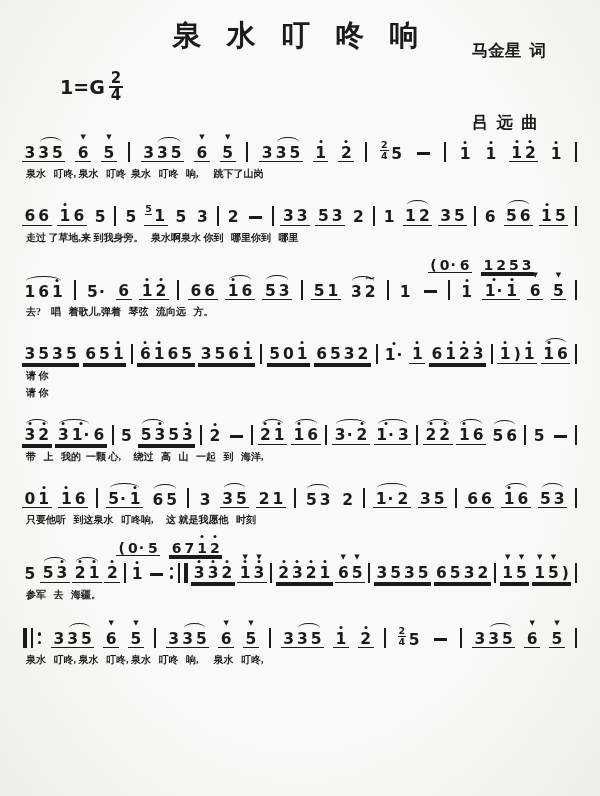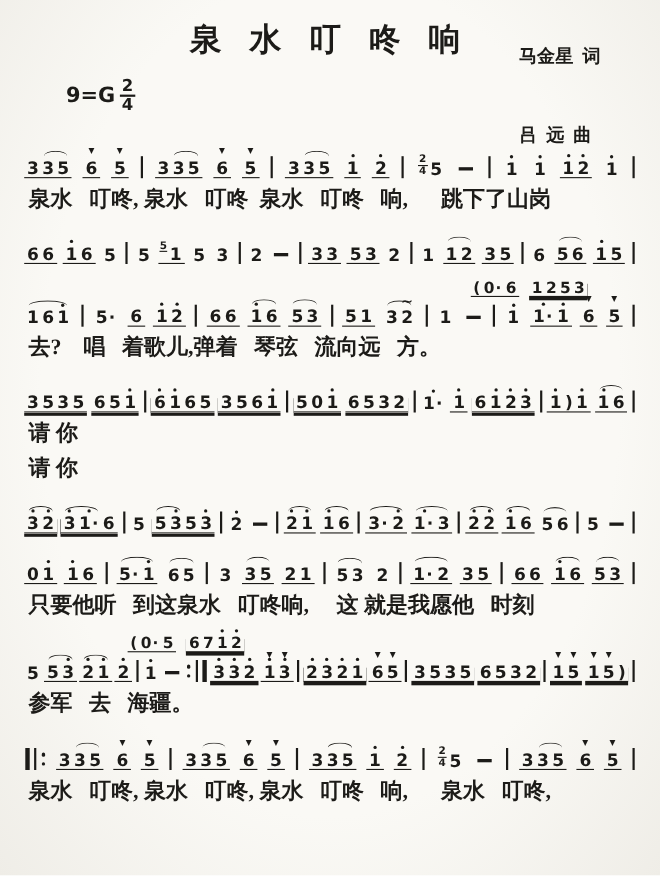--- a/index.html
+++ b/index.html
@@ -47,38 +47,38 @@
   .rdots{display:inline-flex;flex-direction:column;gap:5px;margin:0 1px 4px;}
   .rdot{width:3.5px;height:3.5px;border-radius:50%;background:#1c1b18;}
   .dash{width:13px;height:3px;background:#1c1b18;margin:0 3px 7px;}
   .frac{display:inline-flex;flex-direction:column;align-items:center;
     line-height:1;margin:0 1px 2px;}
   .frac i{font-style:normal;font-size:9.5px;font-weight:bold;padding:0 1px;}
   .frac i:first-child{border-bottom:1.2px solid #1c1b18;}
   .gr{font-size:9.5px;font-style:normal;font-weight:bold;position:relative;
     top:-10px;border-bottom:1px solid #1c1b18;margin-right:1px;}
   
-  .lyr{font-family:"Liberation Serif",serif;font-weight:bold;font-size:20px;
+  .lyr{font-family:"Liberation Serif",serif;font-weight:bold;font-size:10px;
     line-height:1.45;white-space:pre;padding:3px 10px 0 12px;}
   .lyr.right{text-align:left;padding-right:72px;}
   
   .cue{display:flex;margin:2px 0 -8px 0;position:relative;z-index:2;}
   .cue.right{justify-content:flex-end;padding-right:52px;}
   .cue.left{justify-content:flex-start;padding-left:102px;}
   .ctoks{display:inline-flex;align-items:flex-end;gap:9px;
     font-size:14px;font-weight:bold;line-height:1;padding-top:4px;}
 </style>
 </head>
 <body>
 
 <div class="page">
   <div class="title">泉 水 叮 咚 响</div>
   <div class="meta">
     <div class="keysig">
-      <span>9=G</span>
+      <span>1=G</span>
       <span class="bigfrac">
         <i>2</i>
         <i>4</i>
       </span>
     </div>
     <div class="credits">
       <div>马金星  词</div>
       <div>吕  远  曲</div>
     </div>
   </div>
@@ -325,20 +325,21 @@
             <span class="n">
               <span class="ch">1</span>
               <i class="hd"></i>
             </span>
             <span class="n">
               <span class="ch">5</span>
             </span>
           </span>
           <span class="bar"></span>
         </div>
+        <div class="lyr">走过 了草地,来 到我身旁。   泉水啊泉水 你到   哪里你到   哪里</div>
       </div>
       <div class="sys">
         <div class="cue right">
           <span class="ctoks">
             <span class="grp ul1">
               <span class="n">
                 <span class="ch">(</span>
               </span>
               <span class="n">
                 <span class="ch">0</span>
@@ -787,20 +788,21 @@
           </span>
           <span class="bar"></span>
           <span class="grp">
             <span class="n">
               <span class="ch">5</span>
             </span>
           </span>
           <span class="dash"></span>
           <span class="bar"></span>
         </div>
+        <div class="lyr">带   上   我的  一颗 心,     绕过   高   山   一起   到   海洋,</div>
       </div>
       <div class="sys">
         <div class="mline">
           <span class="grp ul1">
             <span class="n">
               <span class="ch">0</span>
             </span>
             <span class="n">
               <span class="ch">1</span>
               <i class="hd"></i>

